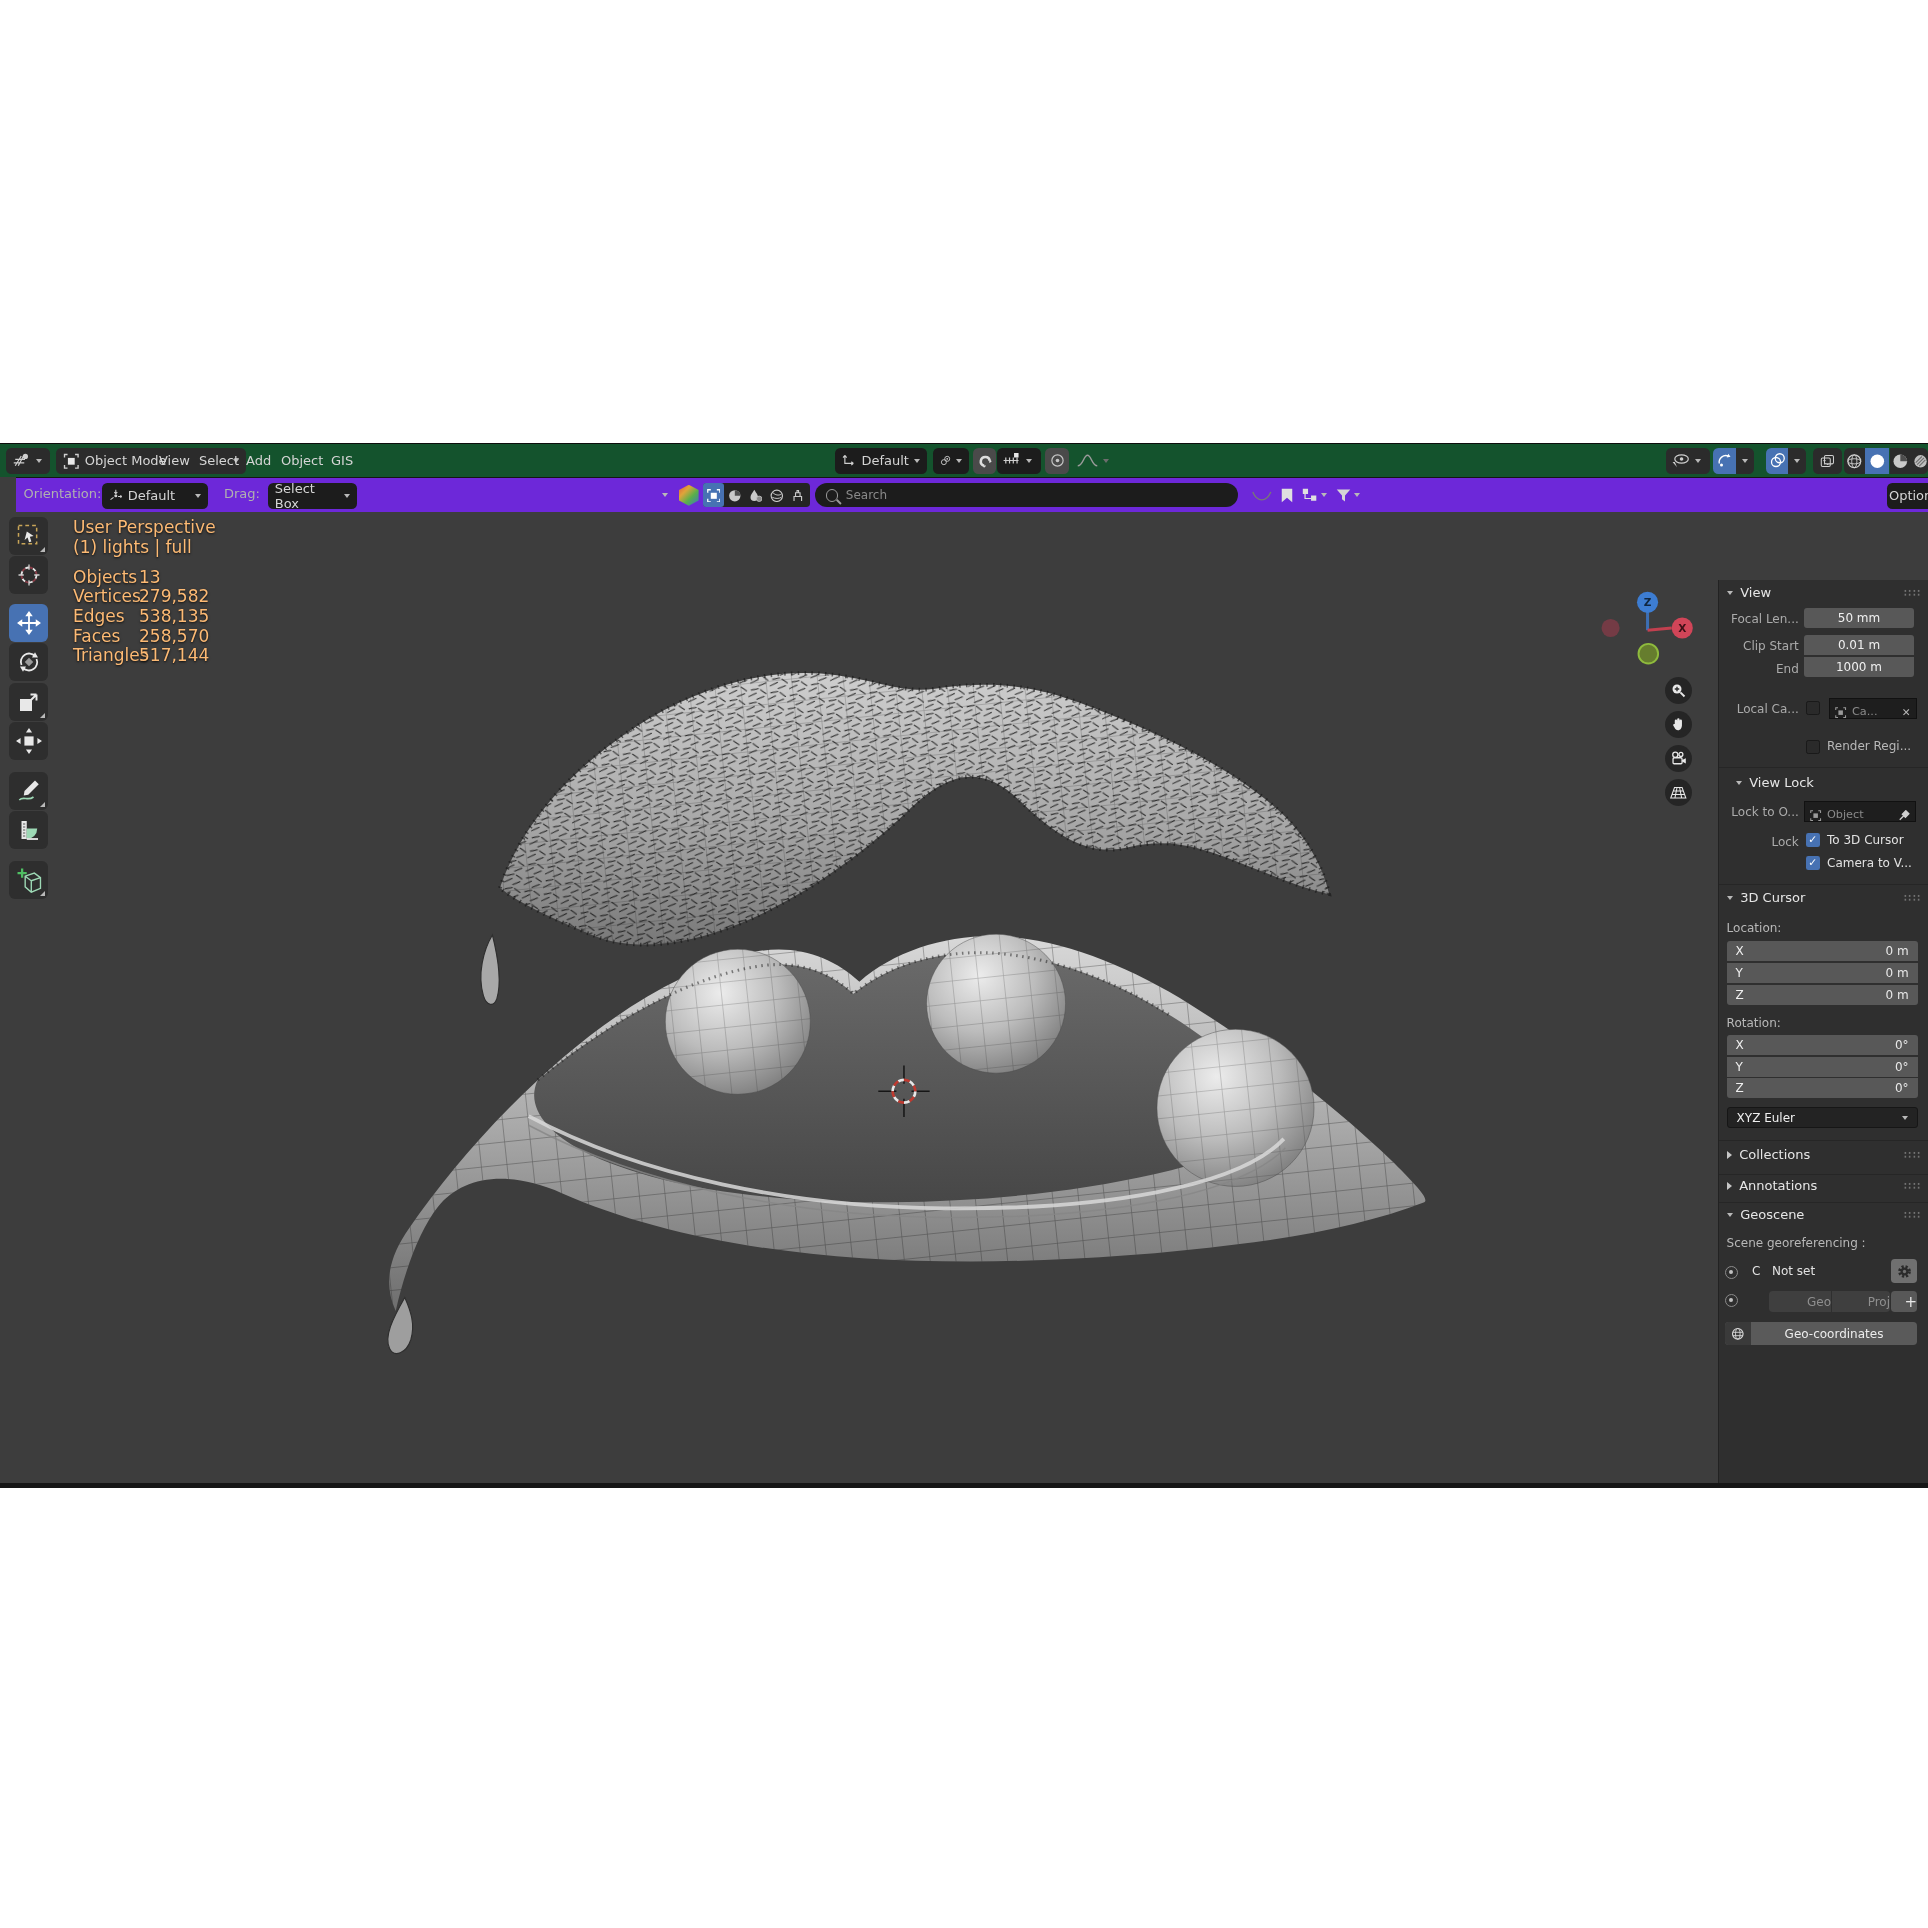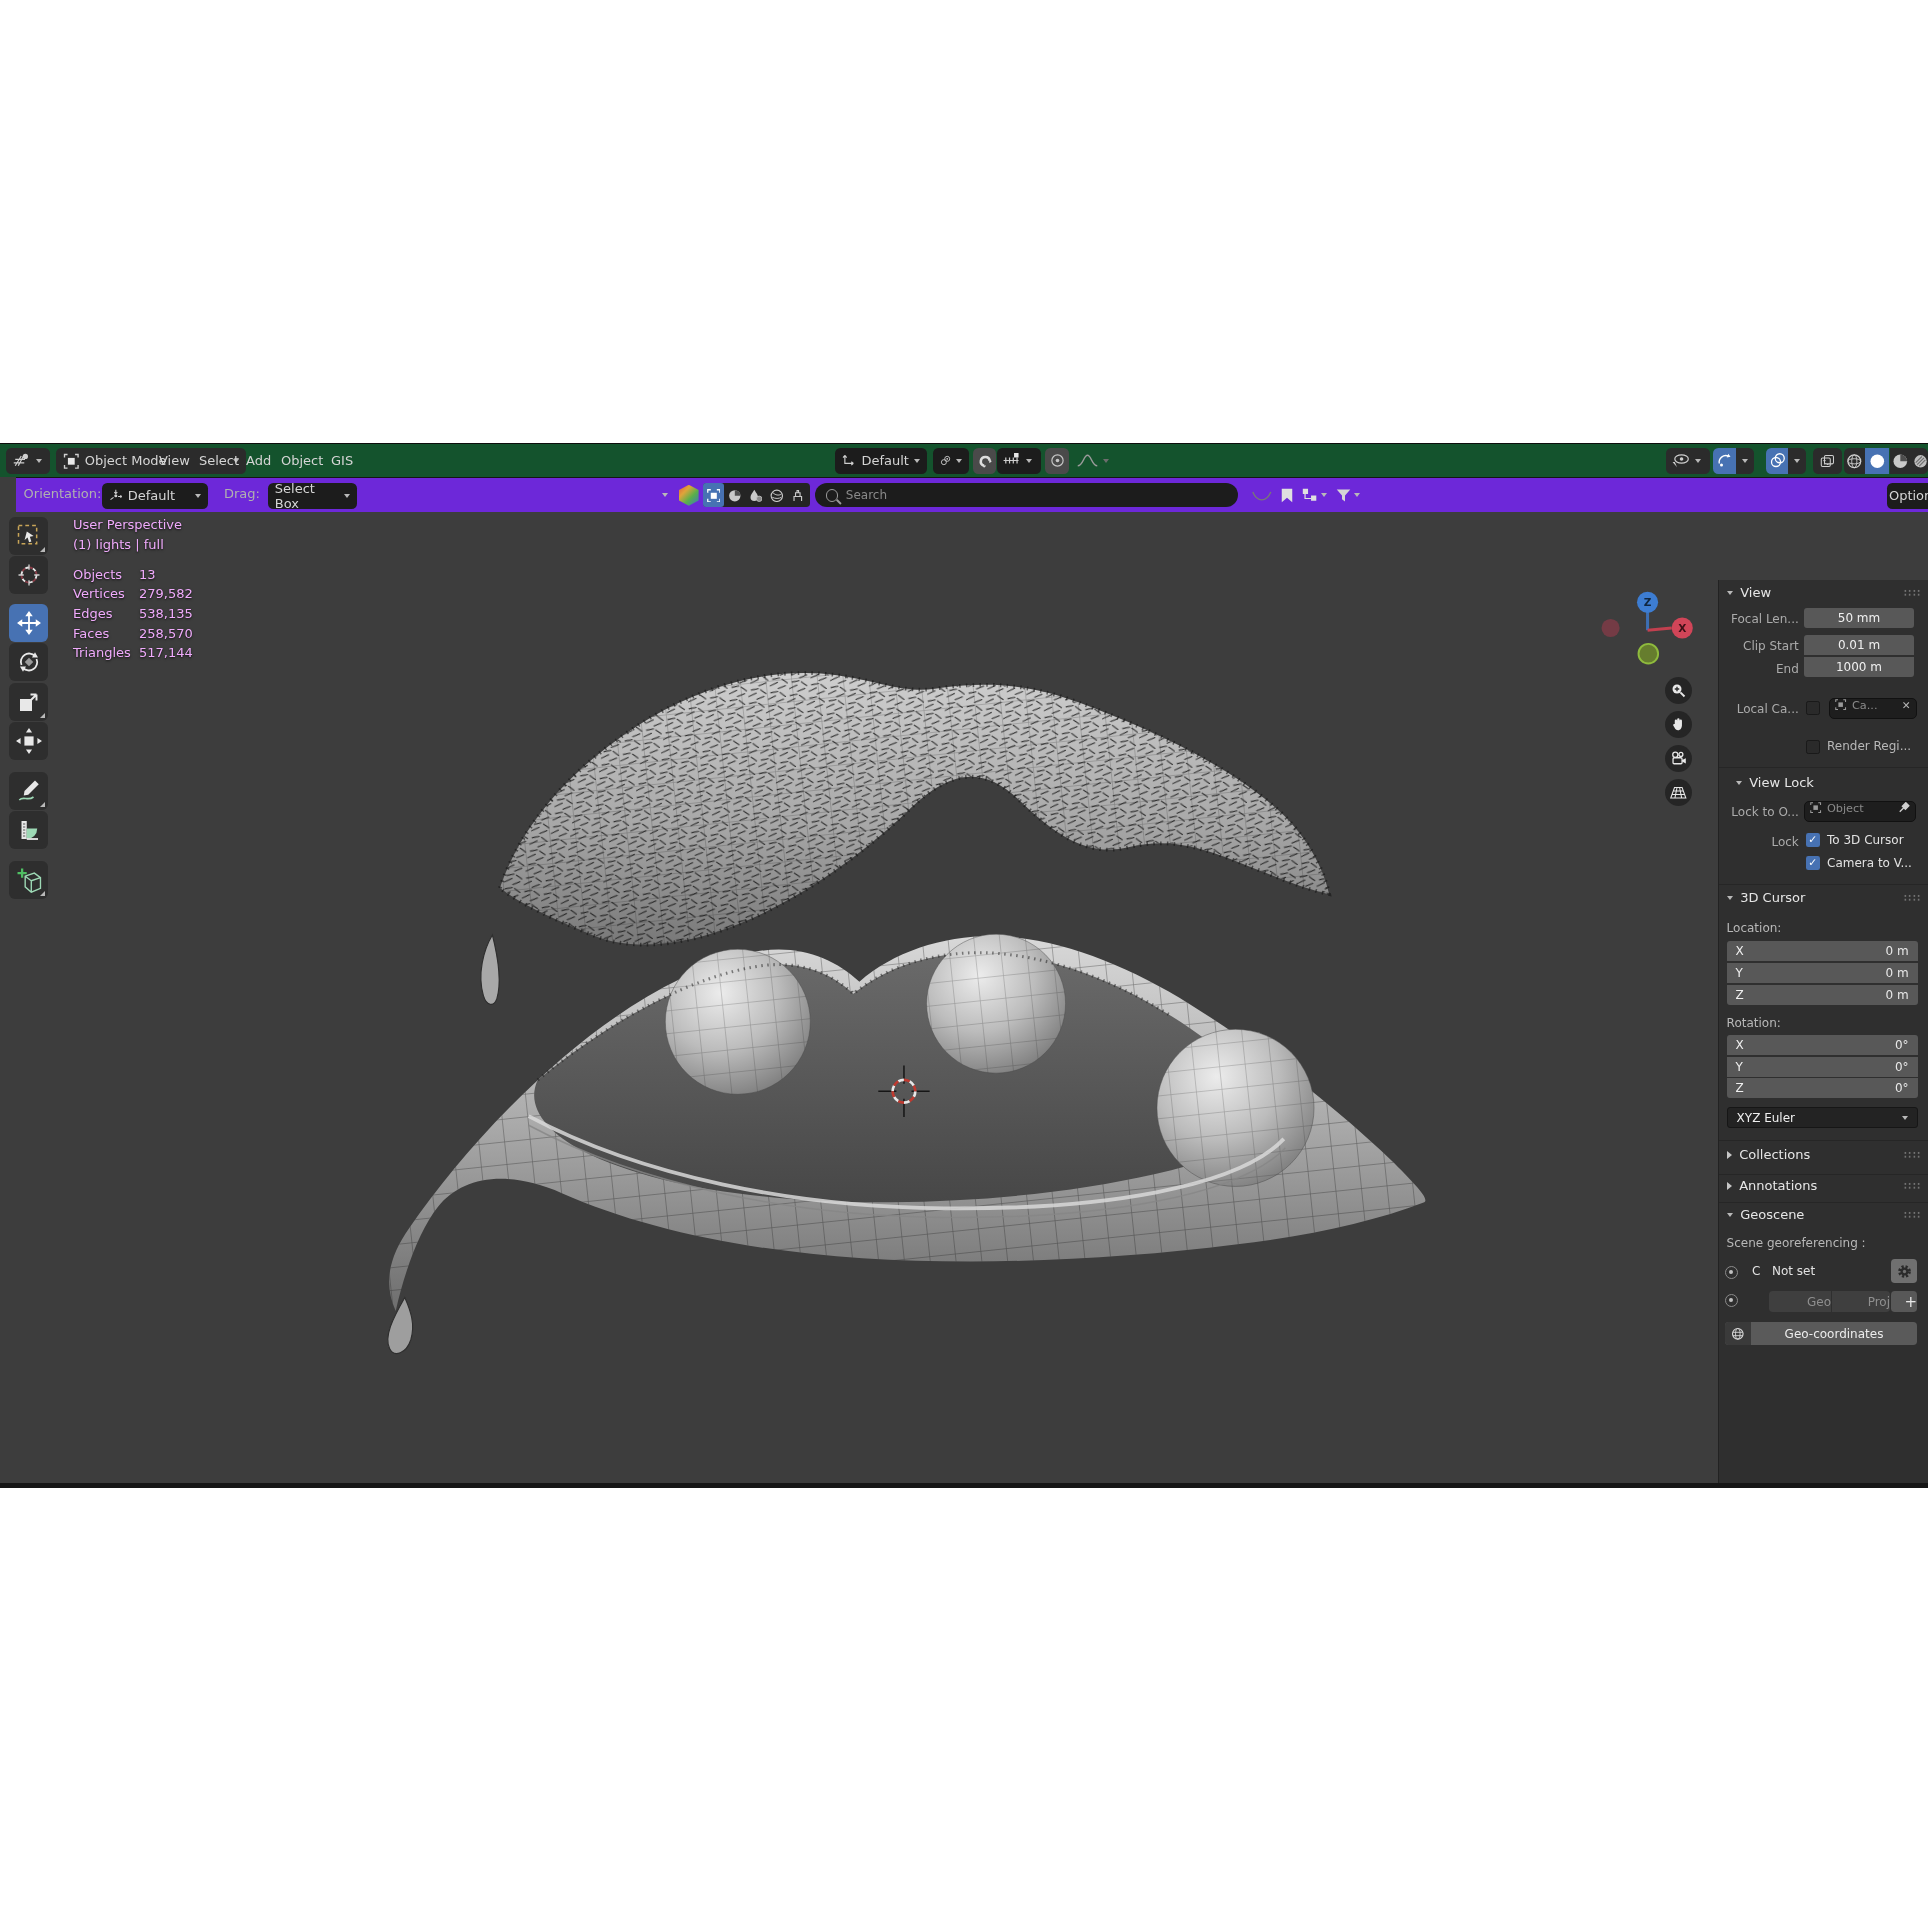--- a/index.html
+++ b/index.html
@@ -17,43 +17,43 @@
   .btn.dark{background:#1c1c1c}
   .btn.blue{background:#4772b3}
   .btn.litegrey{background:#4a4a4a}
   .menu{position:absolute;top:0;height:33px;line-height:33px;font-size:13px;color:#d5d5d5;padding:0 3px}
   .chev{width:0;height:0;border-left:3.8px solid transparent;border-right:3.8px solid transparent;border-top:4.5px solid #b9b9b9;display:inline-block}
   .chev.dim{border-top-color:#6d6d6d}
   .tri-r{width:0;height:0;border-top:4.5px solid transparent;border-bottom:4.5px solid transparent;border-left:5.3px solid #c7c7c7;display:inline-block}
   .lbltx{color:#b0b0b0;font-size:13px}
   
   .vp{position:absolute;left:0;top:68px;width:1928px;height:972px;background:#3d3d3d}
-  .stats{position:absolute;left:73px;top:4.5px;font-size:13px;color:#f0abfc;text-shadow:0 0.8px 2.3px rgba(0,0,0,.8)}
+  .stats{position:absolute;left:73px;top:4.5px;font-size:17px;color:#fdba74;text-shadow:0 0.8px 2.3px rgba(0,0,0,.8)}
   .stats .r{height:19.6px}
   .stats .v{display:inline-block;min-width:30px}
   
   .tool{position:absolute;left:9px;width:39px;height:38px;background:#2e2e2e;border-radius:6px;
         display:flex;align-items:center;justify-content:center}
   .tool.sel{background:#4772b3}
   .tool.sub::after{content:"";position:absolute;right:3px;bottom:3px;width:0;height:0;
         border-left:5.3px solid transparent;border-bottom:5.3px solid #b9b9b9}
   .roundbtn{position:absolute;width:27px;height:27px;border-radius:50%;background:rgba(30,30,30,.75);
             display:flex;align-items:center;justify-content:center}
   
   .sidebar{position:absolute;left:1718px;top:68px;width:210px;height:972px;background:#2f2f2f;border-left:1.5px solid #222;box-sizing:border-box}
   .phead{position:absolute;font-size:13px;color:#e6e6e6;display:flex;align-items:center;gap:7.6px}
   .grip{position:absolute;width:18px;height:6.8px;
         background-image:radial-gradient(#878787 0.9px,transparent 1.1px);background-size:4.5px 3.8px}
   .slbl{position:absolute;width:76px;left:3.8px;text-align:right;font-size:12px;color:#ababab}
   .fld{position:absolute;height:20.4px;background:#585858;border-radius:3px;font-size:12px;color:#f0f0f0;
        display:flex;align-items:center;justify-content:center;box-sizing:border-box}
   .fld.lr{justify-content:space-between;padding:0 9px}
   .fld .dimv{color:#e8e8e8}
-  .objfld{position:absolute;height:21px;background:#1e1e1e;border:0.8px solid #111;border-radius:5px;
-          display:flex;align-items:flex-start;gap:5.3px;padding:0 5.3px;box-sizing:border-box;font-size:11.3px;color:#8a8a8a}
+  .objfld{position:absolute;height:21px;background:#1e1e1e;border:0.8px solid #111;border-radius:0;
+          display:flex;align-items:flex-end;gap:5.3px;padding:0 5.3px;box-sizing:border-box;font-size:11.3px;color:#8a8a8a}
   .cb{position:absolute;width:13.6px;height:13.6px;border-radius:2.3px;background:#4772b3;color:#fff;
       font-size:10.6px;line-height:13.6px;text-align:center}
   .cb.off{background:#2a2a2a;border:0.8px solid #191919;box-sizing:border-box}
   .cblab{position:absolute;font-size:12px;color:#e2e2e2}
   .sep{position:absolute;left:0;width:100%;height:0.8px;background:#262626}
   .radio{position:absolute;width:13px;height:13px;border-radius:50%;border:1.5px solid #8b8b8b;box-sizing:border-box}
   .radio::after{content:"";position:absolute;left:3px;top:3px;width:3.8px;height:3.8px;border-radius:50%;background:#c0c0c0}
   .segbtn{position:absolute;height:21px;background:#3f3f3f;color:#8f8f8f;font-size:12px;
           display:flex;align-items:center;justify-content:flex-end}
   .srch{position:absolute;height:24px;top:5.3px;background:#1c1c1c;border-radius:12px;display:flex;align-items:center;

